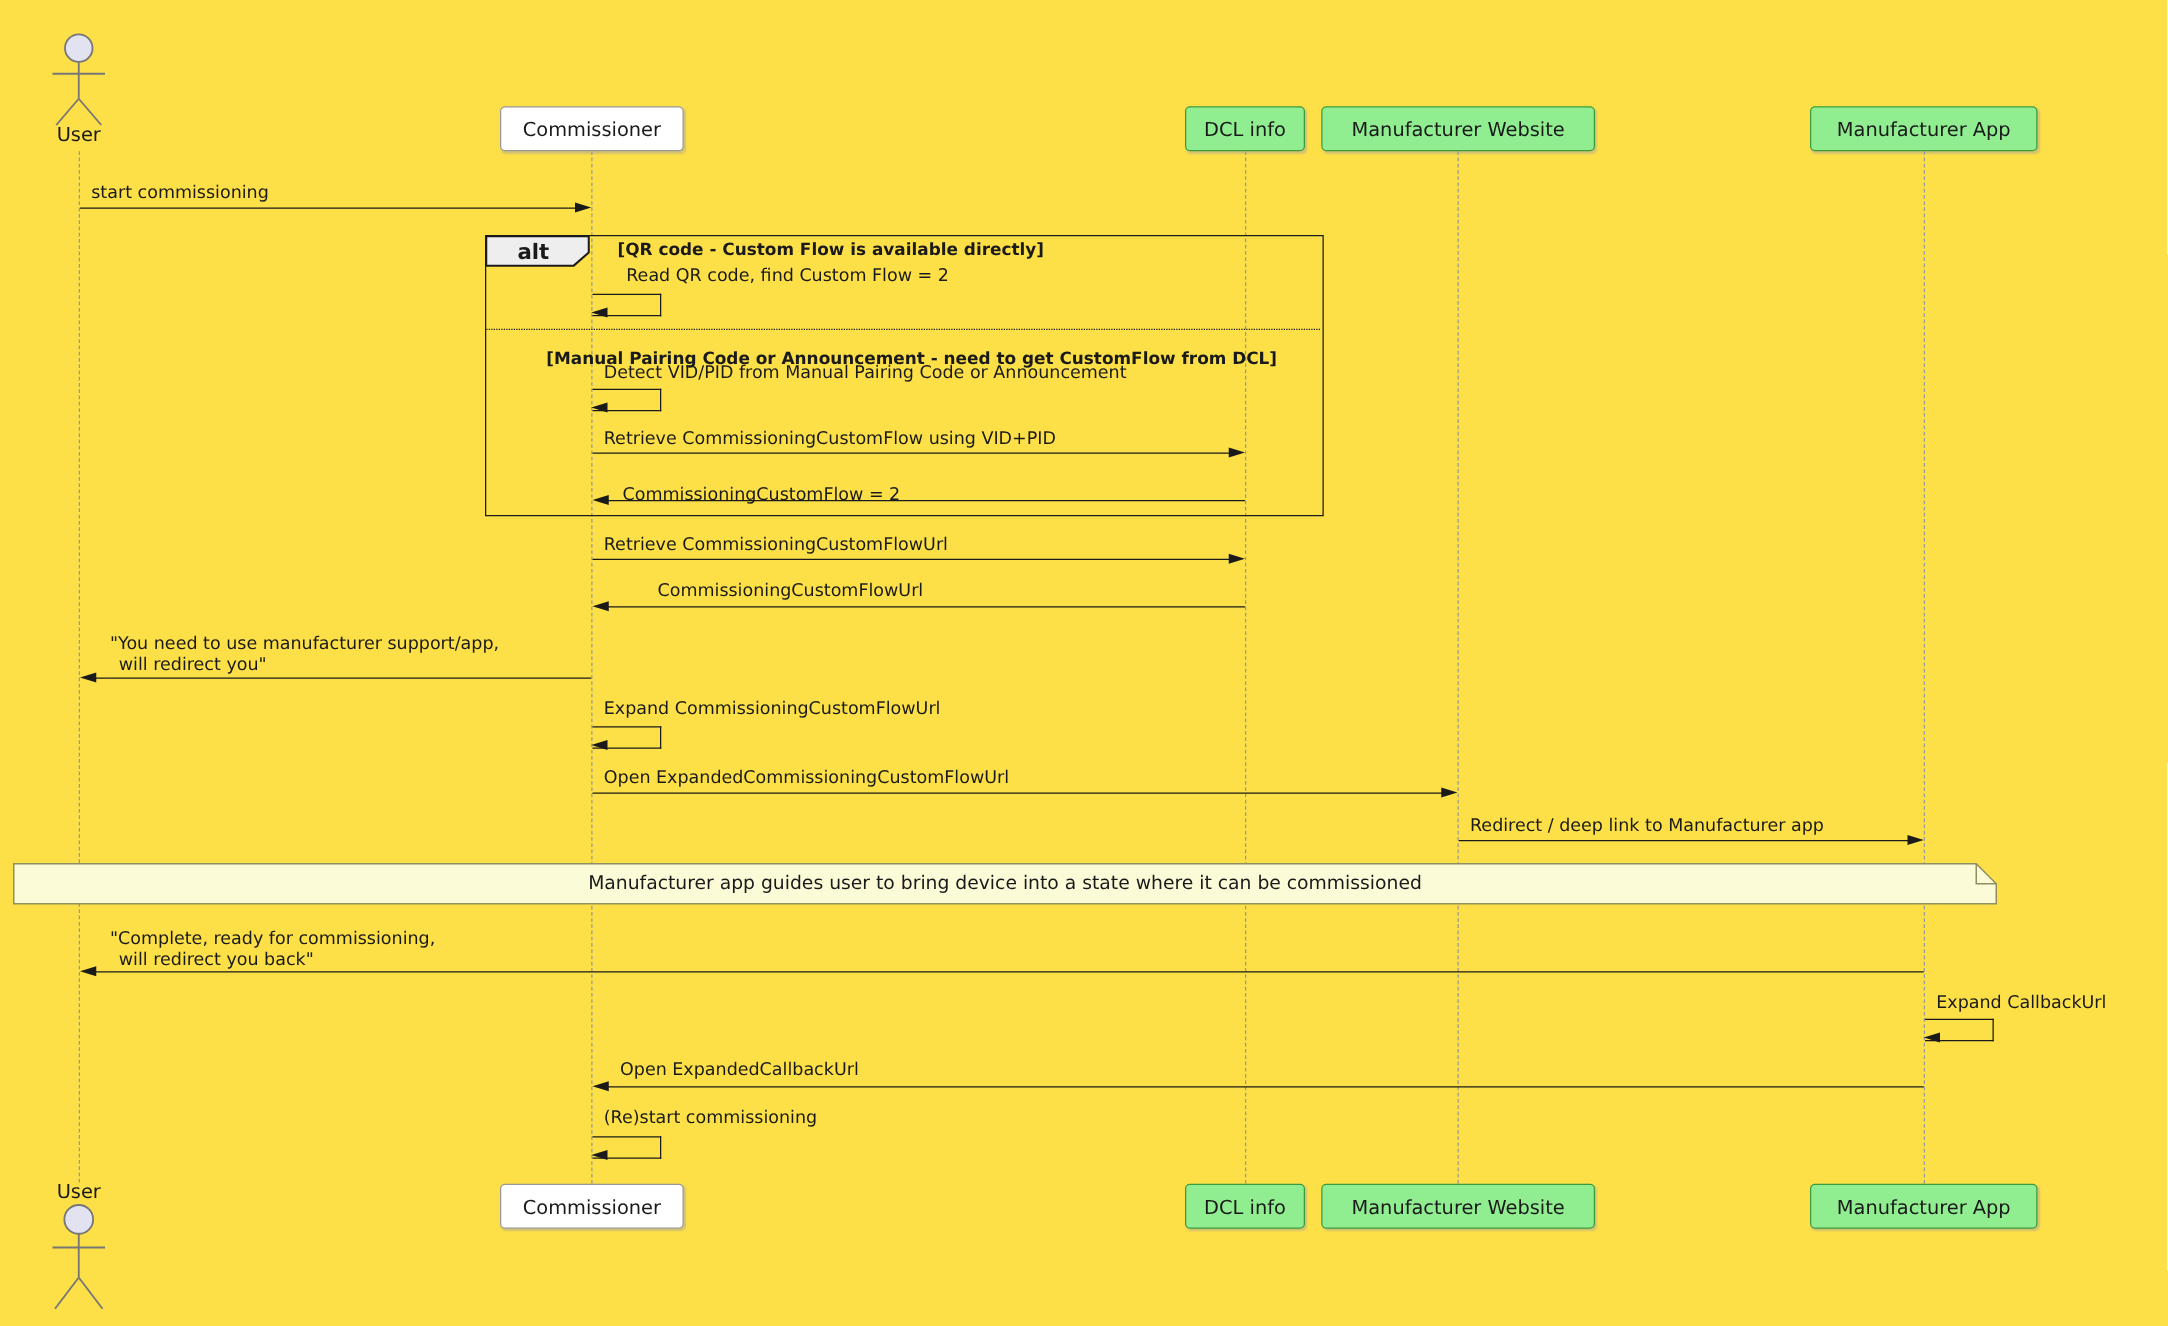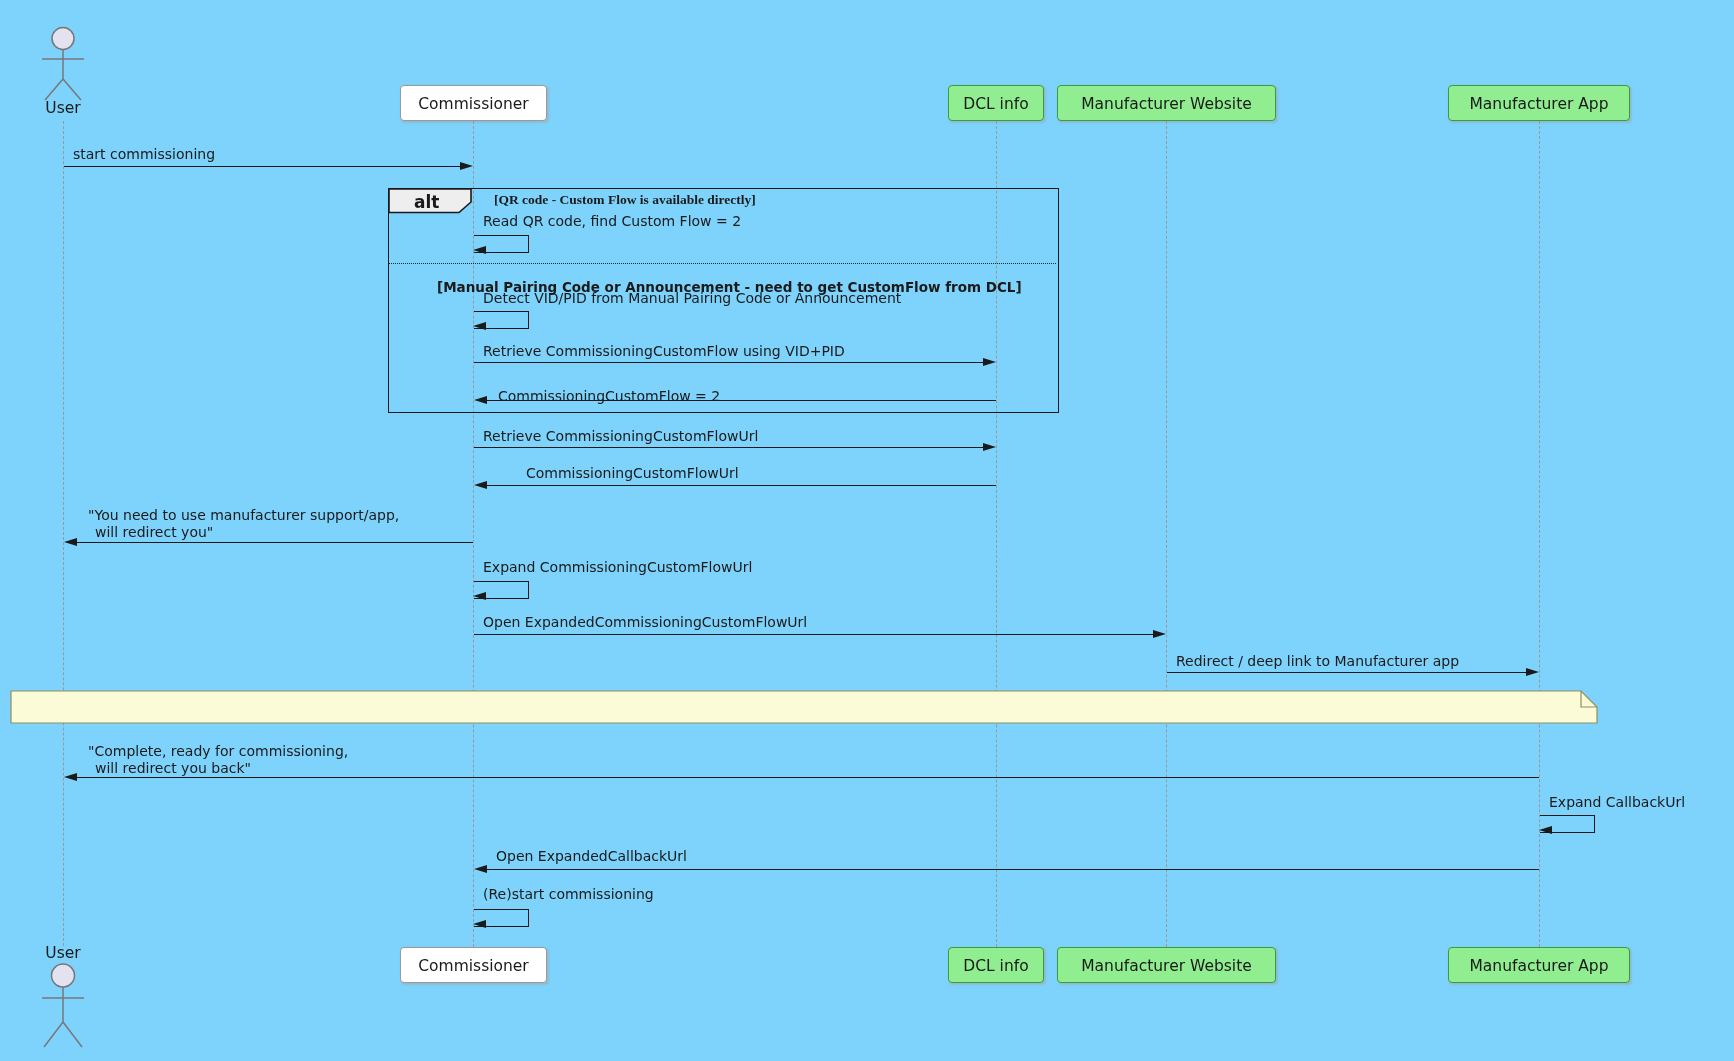--- a/index.html
+++ b/index.html
@@ -1,17 +1,17 @@
 <!DOCTYPE html>
 <html><head>
 <meta charset="utf-8">
 <style>
   html,body{margin:0;padding:0;background:#fff;}
   #canvas{
-    position:relative;width:1734px;height:1061px;background:#7dd3fc;overflow:hidden;
+    position:relative;width:1734px;height:1061px;background:#fde047;overflow:hidden;
     font-family:"DejaVu Sans","Liberation Sans",sans-serif;color:#1a1a1a;
   }
   .lifeline{position:absolute;width:0;border-left:1px dashed #999;}
   .pbox{
     position:absolute;height:36px;line-height:36px;text-align:center;
     font-size:15.5px;border-radius:4px;box-sizing:border-box;
     background:#fff;border:1px solid #999;box-shadow:1.5px 1.5px 1.5px rgba(160,160,160,.45);
     white-space:nowrap;
   }
   .pbox.green{background:#90EE90;border:1px solid #3C9B3C;}
@@ -70,25 +70,25 @@
 
   <div class="msg" style="left:73px;top:146px;">start commissioning</div>
   <div class="arrow" style="left:64px;top:166px;width:398px;"></div>
   <div class="ah ah-r" style="left:460px;top:162px;"></div>
 
   <div class="altframe" style="left:388px;top:188px;width:669px;height:223px;"></div>
   <svg style="left:388px;top:188px;" width="85" height="26" viewBox="0 0 85 26">
     <path d="M1,1 H83 V14 L71,24.5 H1 Z" fill="#EEEEEE" stroke="#1a1a1a" stroke-width="1.6"></path>
   </svg>
   <div class="alt-op" style="left:414px;top:192px;">alt</div>
-  <div class="guard" style="left:494px;top:192px;font-family:Liberation Serif, serif;">[QR code - Custom Flow is available directly]</div>
+  <div class="guard" style="left:494px;top:192px;">[QR code - Custom Flow is available directly]</div>
   <div class="divider" style="left:389px;top:263px;width:667px;"></div>
   <div class="guard" style="left:393px;top:279px;margin-left:44px;">[Manual Pairing Code or Announcement - need to get CustomFlow from DCL]</div>
 
-  <div class="msg" style="left:483px;top:213px;">Read QR code, find Custom Flow = 2</div>
+  <div class="msg" style="left:501px;top:213px;">Read QR code, find Custom Flow = 2</div>
   <div class="loop" style="left:474px;top:235px;"></div>
   <div class="ah ah-l" style="left:473px;top:246px;"></div>
 
   <div class="msg" style="left:483px;top:290px;">Detect VID/PID from Manual Pairing Code or Announcement</div>
   <div class="loop" style="left:474px;top:311px;"></div>
   <div class="ah ah-l" style="left:473px;top:322px;"></div>
 
   <div class="msg" style="left:483px;top:343px;">Retrieve CommissioningCustomFlow using VID+PID</div>
   <div class="arrow" style="left:474px;top:362px;width:511px;"></div>
   <div class="ah ah-r" style="left:983px;top:358px;"></div>
@@ -119,20 +119,21 @@
   <div class="ah ah-r" style="left:1153px;top:630px;"></div>
 
   <div class="msg" style="left:1176px;top:653px;">Redirect / deep link to Manufacturer app</div>
   <div class="arrow" style="left:1167px;top:672px;width:361px;"></div>
   <div class="ah ah-r" style="left:1526px;top:668px;"></div>
 
   <svg style="left:10px;top:690px;" width="1588" height="34" viewBox="0 0 1588 34">
     <path d="M1,1 H1571 L1587,17 V33 H1 Z" fill="#FBFBD8" stroke="#8F8F5F" stroke-width="1.2"></path>
     <path d="M1571,1 V17 H1587" fill="none" stroke="#8F8F5F" stroke-width="1.2"></path>
   </svg>
+  <div class="notetext" style="left:10px;top:697px;width:1588px;">Manufacturer app guides user to bring device into a state where it can be commissioned</div>
 
   <div class="msg" style="left:88px;top:743px;">"Complete, ready for commissioning,</div>
   <div class="msg" style="left:95px;top:760px;">will redirect you back"</div>
   <div class="arrow" style="left:70px;top:777px;width:1469px;"></div>
   <div class="ah ah-l" style="left:64px;top:773px;"></div>
 
   <div class="msg" style="left:1549px;top:794px;">Expand CallbackUrl</div>
   <div class="loop" style="left:1540px;top:815px;"></div>
   <div class="ah ah-l" style="left:1539px;top:826px;"></div>
 

